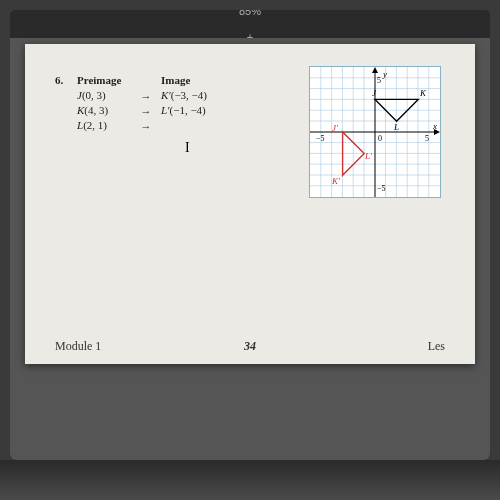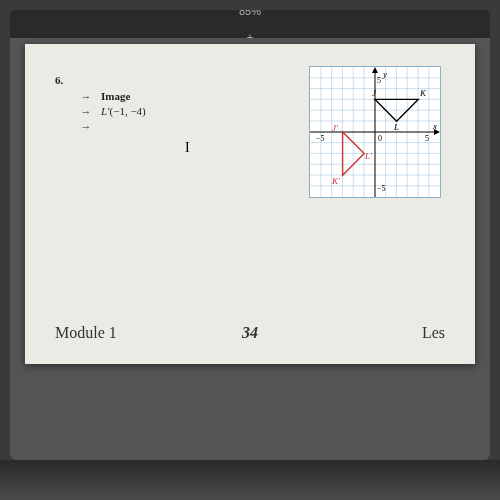--- a/index.html
+++ b/index.html
@@ -59,40 +59,40 @@
     top: 30px;
     left: 30px;
     display: flex;
     gap: 4px;
   }
   .pnum { font-weight: bold; width: 18px; }
   .columns { display: flex; gap: 6px; }
   .col-label { font-weight: bold; margin-bottom: 2px; }
   .pre-col { width: 54px; }
   .arrow-col { width: 18px; text-align:center; }
-  .img-col { width: 78px; margin-top: 16px; }
+  .img-col { width: 78px; }
   .row { line-height: 1.35; white-space: nowrap; font-style: italic;}
   .row .n { font-style: normal; }
   .cursor {
     position:absolute; top: 96px; left: 160px; font-family: 'Times New Roman', serif; font-size:14px; color:#000;
   }
   .graph {
     position: absolute;
     top: 22px;
     right: 34px;
     width: 130px;
     height: 130px;
     background: #fff;
     border: 1px solid #88b0c8;
   }
   .footer {
-    position:absolute; bottom: 22px; left:0; right:0;
+    position:absolute; bottom: 10px; left:0; right:0;
     display:flex; justify-content:space-between;
     padding: 0 30px;
-    font-size: 16px; color:#333;
+    font-size: 12px; color:#333;
   }
   .footer .center { position:absolute; left:50%; transform:translateX(-50%); font-weight:bold;font-style:italic; }
   .bottom-blur{
     position:absolute; left:0; right:0; bottom:0; height:40px;
     background: linear-gradient(#2a2a2a, #4a4a4a);
   }
 </style>
 </head>
 <body>
 
@@ -120,28 +120,35 @@
         </svg>
     </span>
   </div>
 
   <div class="page-wrap">
     <div class="page">
 
       <div class="problem">
         <div class="pnum">6.</div>
         <div class="columns">
+          <div class="pre-col">
+            <div class="col-label">Preimage</div>
+            <div class="row"><span>J</span><span class="n">(0, 3)</span></div>
+            <div class="row"><span>K</span><span class="n">(4, 3)</span></div>
+            <div class="row"><span>L</span><span class="n">(2, 1)</span></div>
+          </div>
           <div class="arrow-col">
             <div class="col-label">&nbsp;</div>
             <div class="row n">→</div>
             <div class="row n">→</div>
             <div class="row n">→</div>
           </div>
           <div class="img-col">
             <div class="col-label">Image</div>
+            <div class="row"><span>K′</span><span class="n">(−3, −4)</span></div>
             <div class="row"><span>L′</span><span class="n">(−1, −4)</span></div>
           </div>
         </div>
       </div>
 
       <div class="cursor">I</div>
 
       <div class="graph">
         <svg width="130" height="130" viewBox="0 0 130 130">
 

